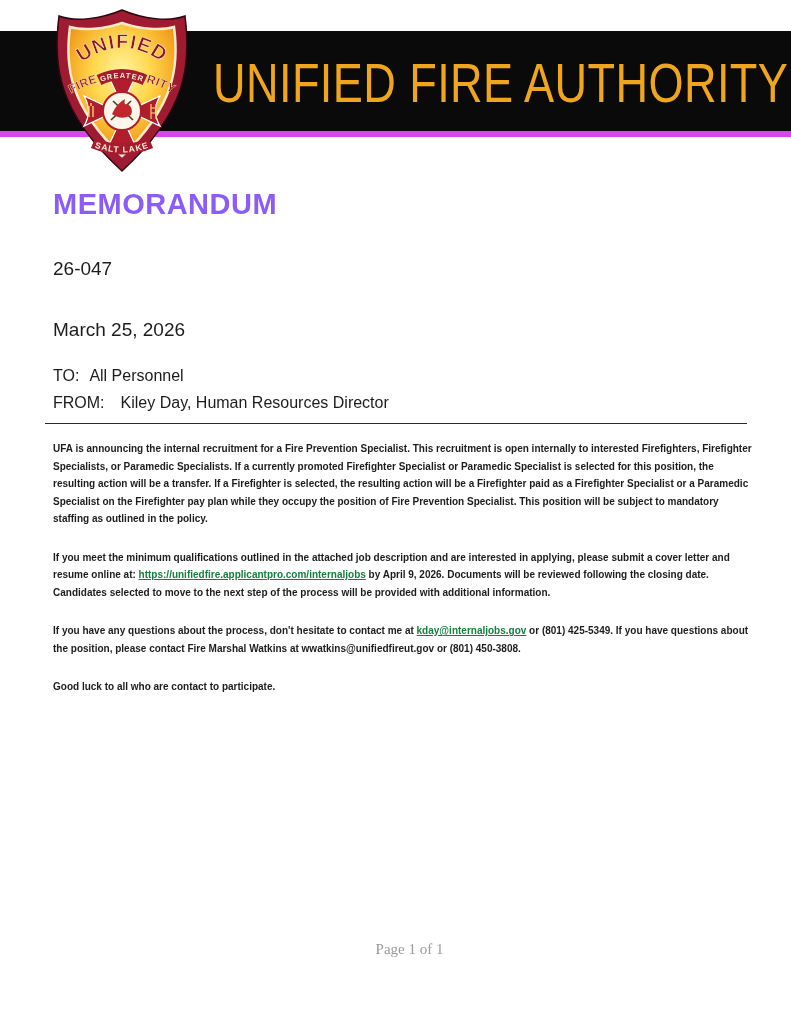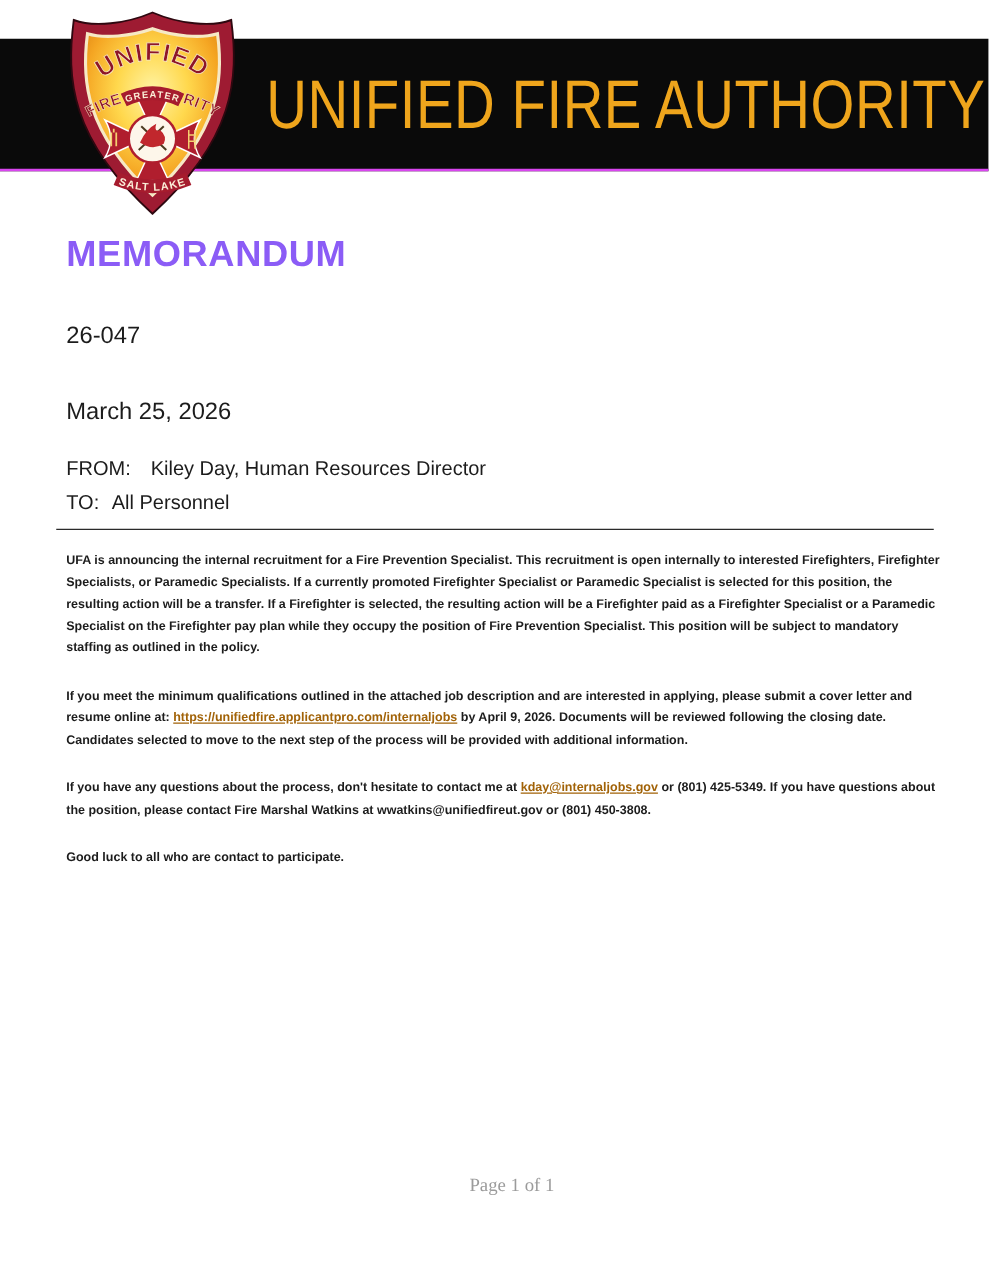--- a/index.html
+++ b/index.html
@@ -12,21 +12,21 @@
     overflow: hidden;
     font-family: "Liberation Sans", sans-serif;
     color: #1c1c1c;
   }
   
   .band {
     position: absolute;
     left: 0; top: 31px;
     width: 791px; height: 106px;
     background: #0a0a0a;
-    border-bottom: 2px solid #d946ef;
+    border-bottom: 6px solid #d946ef;
   }
   .band-title {
     position: absolute;
     left: 213px; top: 0;
     height: 104px;
     line-height: 104px;
     font-size: 55px;
     font-weight: 400;
     color: #efa51c;
     white-space: nowrap;
@@ -72,21 +72,21 @@
     width: 702px;
   }
   .para {
     font-size: 10px;
     line-height: 17.5px;
     margin-bottom: 21px;
     color: #1c1c1c;
     font-weight: bold;
   }
   .doc-link {
-    color: #a16207;
+    color: #15803d;
     text-decoration: underline;
   }
   
   .pagefoot {
     position: absolute;
     left: 0; top: 941px;
     width: 791px;
     text-align: center;
     font-family: "Liberation Serif", serif;
     font-size: 15px;
@@ -167,24 +167,24 @@
     </svg>
   </div>
 
   <main class="content">
     <h1 class="memo-heading">MEMORANDUM</h1>
     <div class="memo-number">26-047</div>
     <div class="memo-date">March 25, 2026</div>
 
     <div class="addr-block">
       <div class="addr-line">
-        <span class="lab-from">FROM:</span><span>Kiley Day, Human Resources Director</span>
+        <span class="lab-to">TO:</span><span>All Personnel</span>
       </div>
       <div class="addr-line">
-        <span class="lab-to">TO:</span><span>All Personnel</span>
+        <span class="lab-from">FROM:</span><span>Kiley Day, Human Resources Director</span>
       </div>
     </div>
 
     <hr class="divider">
 
     <p class="para"><span>UFA is announcing the internal recruitment for a Fire Prevention Specialist. This recruitment is open internally to interested Firefighters, Firefighter Specialists, or Paramedic Specialists. If a currently promoted Firefighter Specialist or Paramedic Specialist is selected for this position, the resulting action will be a transfer. If a Firefighter is selected, the resulting action will be a Firefighter paid as a Firefighter Specialist or a Paramedic Specialist on the Firefighter pay plan while they occupy the position of Fire Prevention Specialist. This position will be subject to mandatory staffing as outlined in the policy.</span></p>
     <p class="para"><span>If you meet the minimum qualifications outlined in the attached job description and are interested in applying, please submit a cover letter and resume online at: </span><a href="#" class="doc-link">https://unifiedfire.applicantpro.com/internaljobs</a><span> by April 9, 2026. Documents will be reviewed following the closing date. Candidates selected to move to the next step of the process will be provided with additional information.</span></p>
     <p class="para"><span>If you have any questions about the process, don't hesitate to contact me at </span><a href="#" class="doc-link">kday@internaljobs.gov</a><span> or (801) 425-5349. If you have questions about the position, please contact Fire Marshal Watkins at wwatkins@unifiedfireut.gov or (801) 450-3808.</span></p>
     <p class="para"><span>Good luck to all who are contact to participate.</span></p>
   </main>

